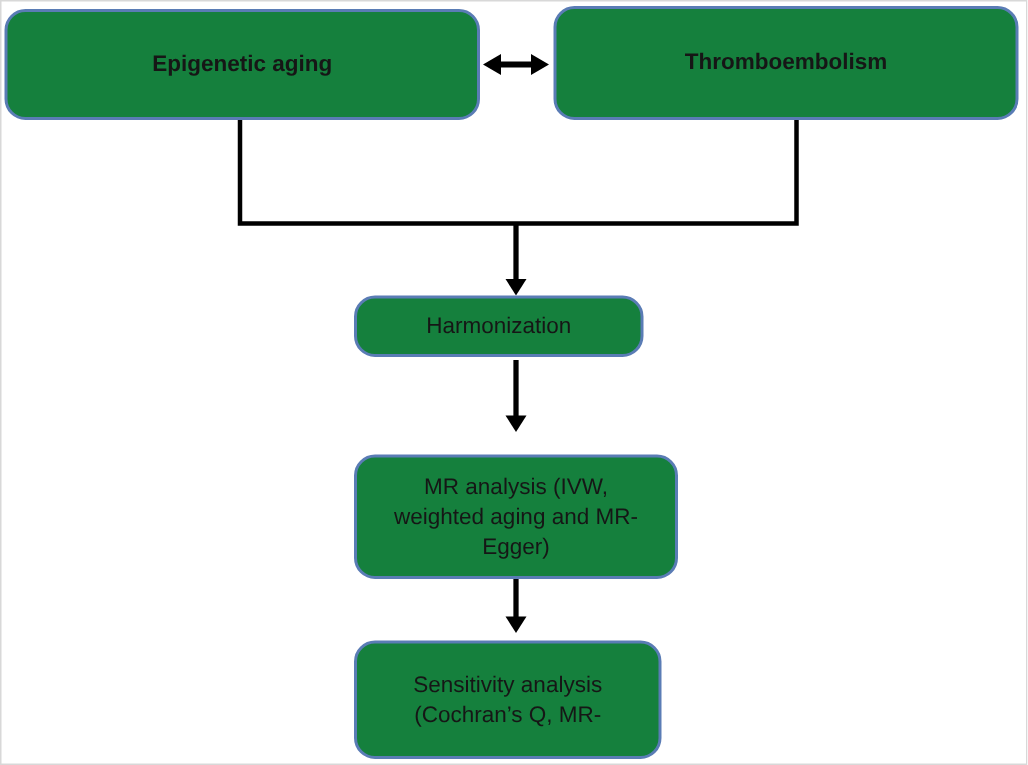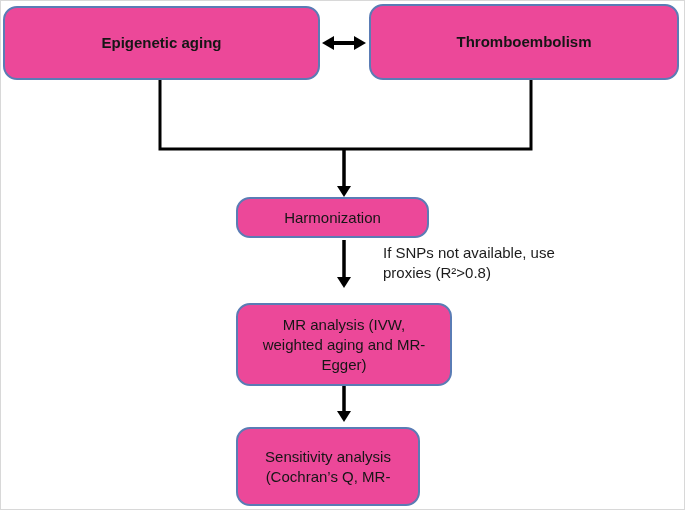--- a/index.html
+++ b/index.html
@@ -12,39 +12,39 @@
     position: relative;
     width: 685px;
     height: 510px;
     background: #ffffff;
     border: 1px solid #d8d8d8;
     box-sizing: border-box;
     overflow: hidden;
   }
   .node {
     position: absolute;
-    background: #ec4899;
+    background: #15803d;
     border: 2px solid #5a7cb5;
     border-radius: 14px;
     box-sizing: border-box;
     display: flex;
     flex-direction: column;
     align-items: center;
     justify-content: center;
     text-align: center;
     color: #161616;
     font-size: 15px;
     line-height: 20px;
     z-index: 2;
   }
   .node.exposure   { left: 2px;   top: 5px;   width: 317px; height: 74px; }
   .node.outcome    { left: 368px; top: 3px;   width: 310px; height: 76px; }
   .node.harmonize  { left: 235px; top: 196px; width: 193px; height: 41px; }
   .node.mr         { left: 235px; top: 288px; width: 216px; height: 83px; margin-top: 14px; }
-  .node.sens       { left: 235px; top: 426px; width: 184px; height: 79px; align-items: center; }
+  .node.sens       { left: 235px; top: 426px; width: 205px; height: 79px; align-items: center; }
   .node .title { font-weight: bold; font-size: 15px; }
   .annot {
     position: absolute;
     color: #1b1b1b;
     font-size: 15px;
     line-height: 20px;
     white-space: nowrap;
     z-index: 3;
   }
   .annot.iv    { left: 230px; top: 99px; }
@@ -86,24 +86,20 @@
 
   <div class="node outcome">
     <span class="title">Thromboembolism</span>
   </div>
 
 
   <div class="node harmonize">
     <span>Harmonization</span>
   </div>
 
-  <div class="annot proxy">
-    <div>If SNPs not available, use</div>
-    <div>proxies (R²&gt;0.8)</div>
-  </div>
 
   <div class="node mr">
     <div>MR analysis (IVW,</div>
     <div>weighted aging and MR-</div>
     <div>Egger)</div>
   </div>
 
   <div class="node sens">
     <div>Sensitivity analysis</div>
     <div>(Cochran’s Q, MR-</div>

